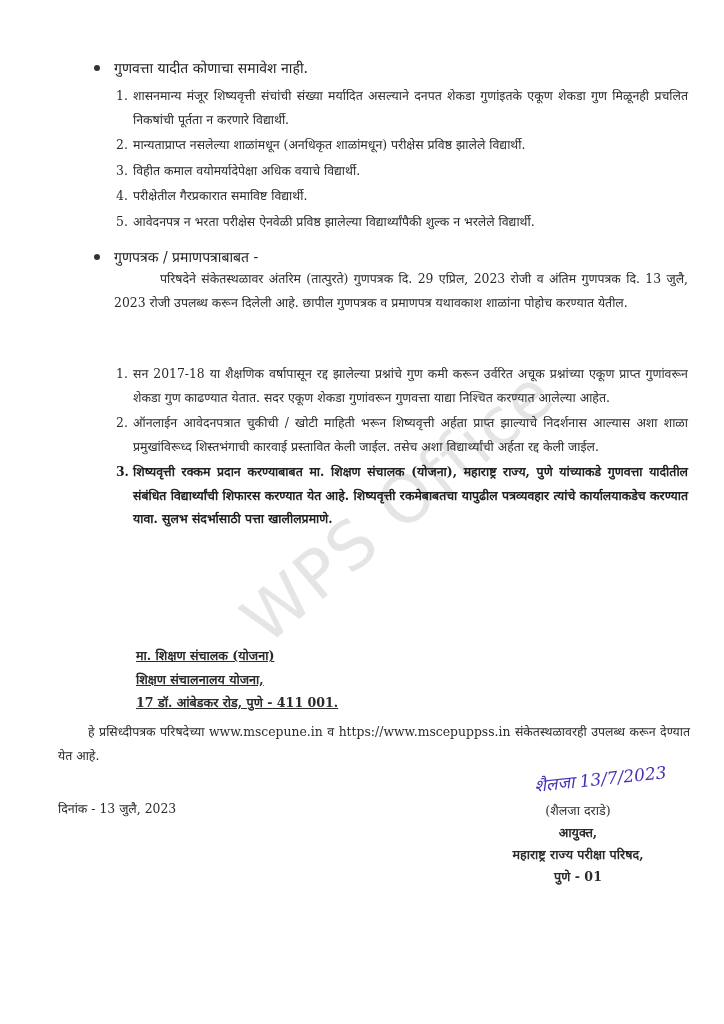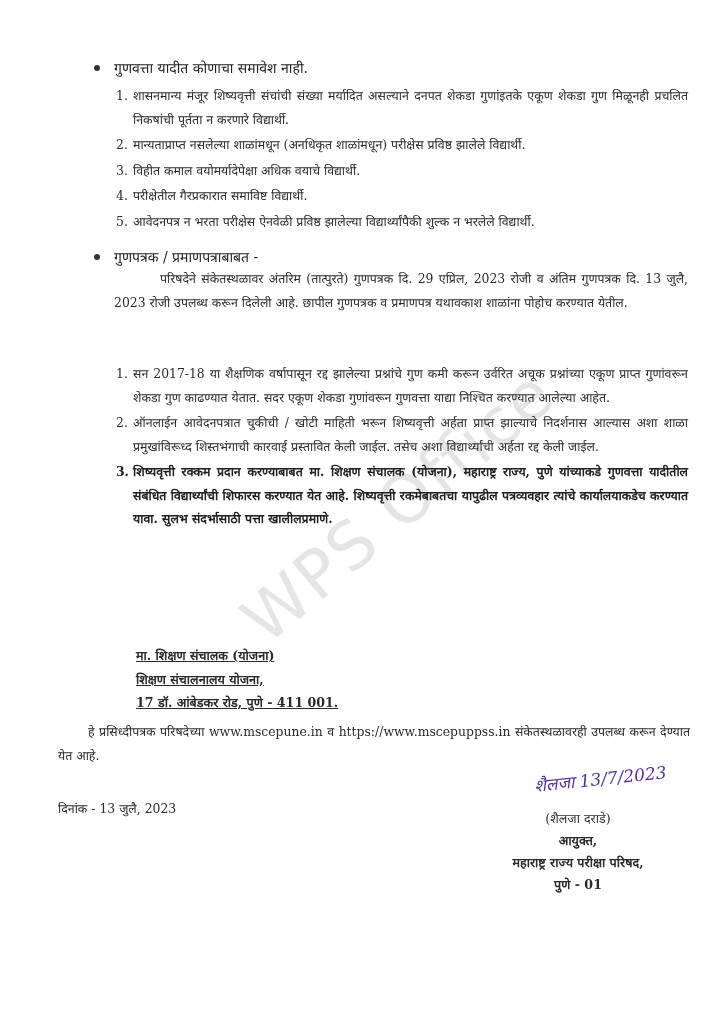--- a/index.html
+++ b/index.html
@@ -24,21 +24,21 @@
   ol.items li.bold { font-weight:bold; color:#222; }
   .para { font-size:12.4px; line-height:23.5px; text-align:justify; padding-left:26px; margin-top:0; }
   .para .indent { display:inline-block; width:46px; }
   .address { position:absolute; left:136px; font-size:12.6px; font-weight:bold; line-height:23.5px; }
   .address div { text-decoration:underline; }
   .publish { position:absolute; left:58px; width:632px; font-size:12.4px; line-height:23.5px; text-align:justify; }
   .publish .indent { display:inline-block; width:30px; }
   .date { position:absolute; left:58px; top:800px; font-size:12.4px; }
   .sign { position:absolute; left:478px; top:782px; width:200px; text-align:center; font-size:12.6px; line-height:22px; }
   .sign .signature { position:absolute; left:56px; top:-14px; color:#4b2fb5; font-family:"DejaVu Serif", serif; font-style:italic; font-size:17px; transform:rotate(-6deg); white-space:nowrap; }
-  .sign .name { margin-top:26px; }
+  .sign .name { margin-top:18px; }
   .sign .bold { font-weight:bold; }
 </style>
 </head>
 <body>
 
 <div class="page">
 
   <div class="watermark">WPS Office</div>
 
   <div class="sec" style="top:58px;">

